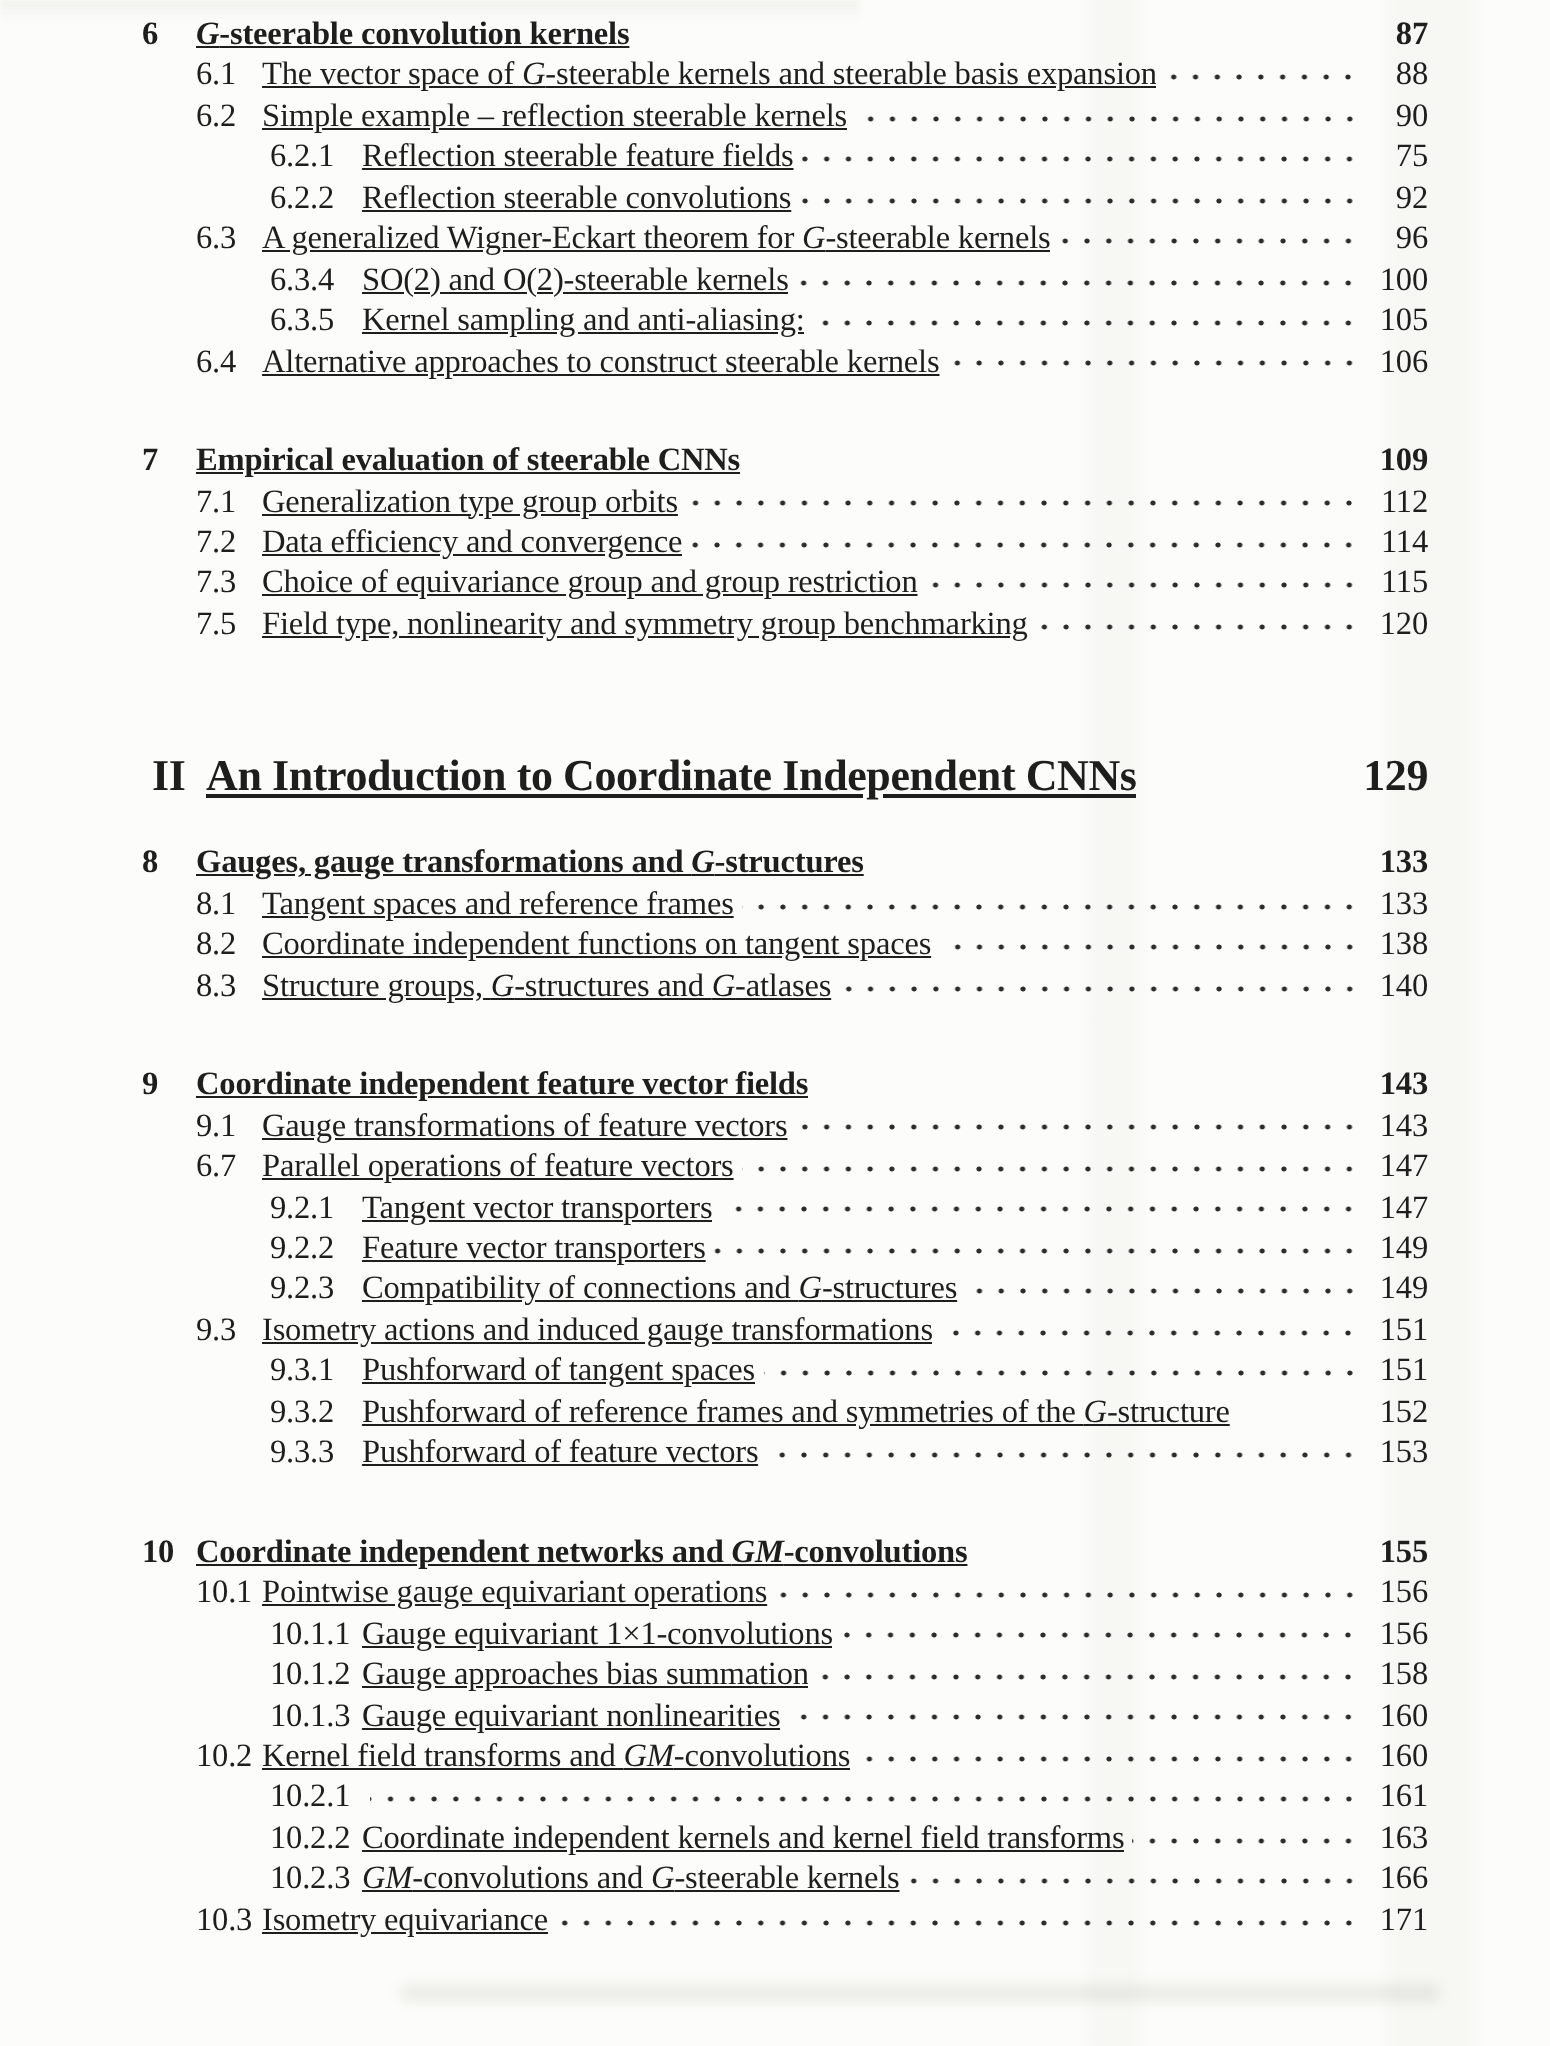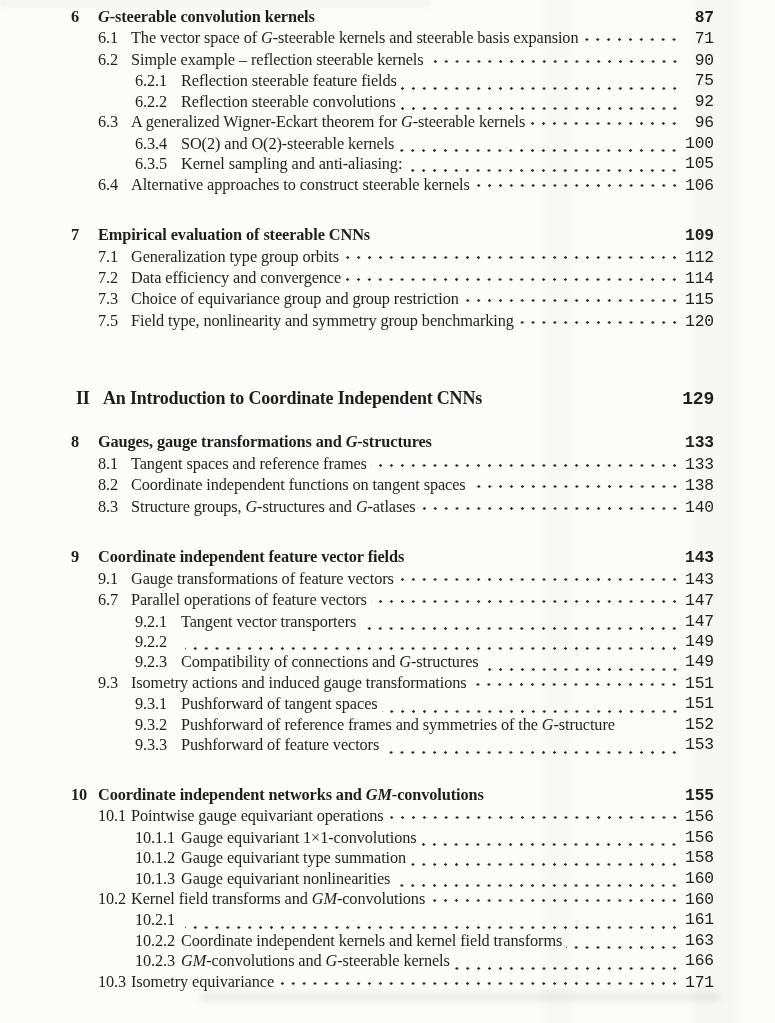--- a/index.html
+++ b/index.html
@@ -33,39 +33,39 @@
   .block:first-child { margin-top: 0; }
   .part-block { margin-top: 52px; }
   .part-block + .block { margin-top: 19px; }
 
   .row {
     display: flex; align-items: baseline;
     font-size: 16.3px; line-height: 20.45px;
     white-space: nowrap;
   }
   .num   { flex: 0 0 auto; }
-  .title { flex: 0 1 auto; overflow: hidden; }
+  .title { flex: 0 1 auto; overflow: hidden; text-decoration: underline; }
   .leader{ flex: 1 1 6px; min-width: 2px; height: 14px; margin: 0 6px 0 4px; }
   .leader.dots {
     background-image: radial-gradient(circle, #2b2b2b 1.05px, rgba(0,0,0,0) 1.55px);
     background-size: 10.9px 3.2px;
     background-repeat: repeat-x;
     background-position: right 10px bottom 2px;
   }
-  .pg { flex: 0 0 auto; min-width: 29px; text-align: right; font-family: Liberation Mono, monospace; }
+  .pg { flex: 0 0 auto; min-width: 29px; text-align: right; }
 
   .row.lvl0 { font-weight: bold; }
   .row.lvl0 .num { width: 27px; }
   .row.lvl1 { padding-left: 27px; }
   .row.lvl1 .num { width: 33px; }
-  .row.lvl2 { padding-left: 64px; align-items: flex-end; }
+  .row.lvl2 { padding-left: 64px; }
   .row.lvl2 .num { width: 46px; }
 
   .row.part-row {
-    font-size: 18px; line-height: 28px; font-weight: bold;
+    font-size: 22px; line-height: 28px; font-weight: bold;
     margin-left: 5px; letter-spacing: -0.2px;
   }
   .row.part-row .num { width: 27px; }
   .row.part-row .pg  { min-width: 34px; }
   i { font-style: italic; }
 </style>
 </head>
 <body style="color: rgb(30, 30, 30);">
 
 <div class="page">
@@ -75,21 +75,21 @@
         <div class="row lvl0">
           <span class="num">6</span>
           <span class="title"><i>G</i>-steerable convolution kernels</span>
           <span class="leader"></span>
           <span class="pg">87</span>
         </div>
         <div class="row lvl1">
           <span class="num">6.1</span>
           <span class="title">The vector space of <i>G</i>-steerable kernels and steerable basis expansion</span>
           <span class="leader dots"></span>
-          <span class="pg">71</span>
+          <span class="pg">88</span>
         </div>
         <div class="row lvl1">
           <span class="num">6.2</span>
           <span class="title">Simple example – reflection steerable kernels</span>
           <span class="leader dots"></span>
           <span class="pg">90</span>
         </div>
         <div class="row lvl2">
           <span class="num">6.2.1</span>
           <span class="title">Reflection steerable feature fields</span>
@@ -213,20 +213,21 @@
           <span class="pg">147</span>
         </div>
         <div class="row lvl2">
           <span class="num">9.2.1</span>
           <span class="title">Tangent vector transporters</span>
           <span class="leader dots"></span>
           <span class="pg">147</span>
         </div>
         <div class="row lvl2">
           <span class="num">9.2.2</span>
+          <span class="title">Feature vector transporters</span>
           <span class="leader dots"></span>
           <span class="pg">149</span>
         </div>
         <div class="row lvl2">
           <span class="num">9.2.3</span>
           <span class="title">Compatibility of connections and <i>G</i>-structures</span>
           <span class="leader dots"></span>
           <span class="pg">149</span>
         </div>
         <div class="row lvl1">
@@ -268,21 +269,21 @@
           <span class="pg">156</span>
         </div>
         <div class="row lvl2">
           <span class="num">10.1.1</span>
           <span class="title">Gauge equivariant 1×1-convolutions</span>
           <span class="leader dots"></span>
           <span class="pg">156</span>
         </div>
         <div class="row lvl2">
           <span class="num">10.1.2</span>
-          <span class="title">Gauge equivariant type summation</span>
+          <span class="title">Gauge approaches bias summation</span>
           <span class="leader dots"></span>
           <span class="pg">158</span>
         </div>
         <div class="row lvl2">
           <span class="num">10.1.3</span>
           <span class="title">Gauge equivariant nonlinearities</span>
           <span class="leader dots"></span>
           <span class="pg">160</span>
         </div>
         <div class="row lvl1">

